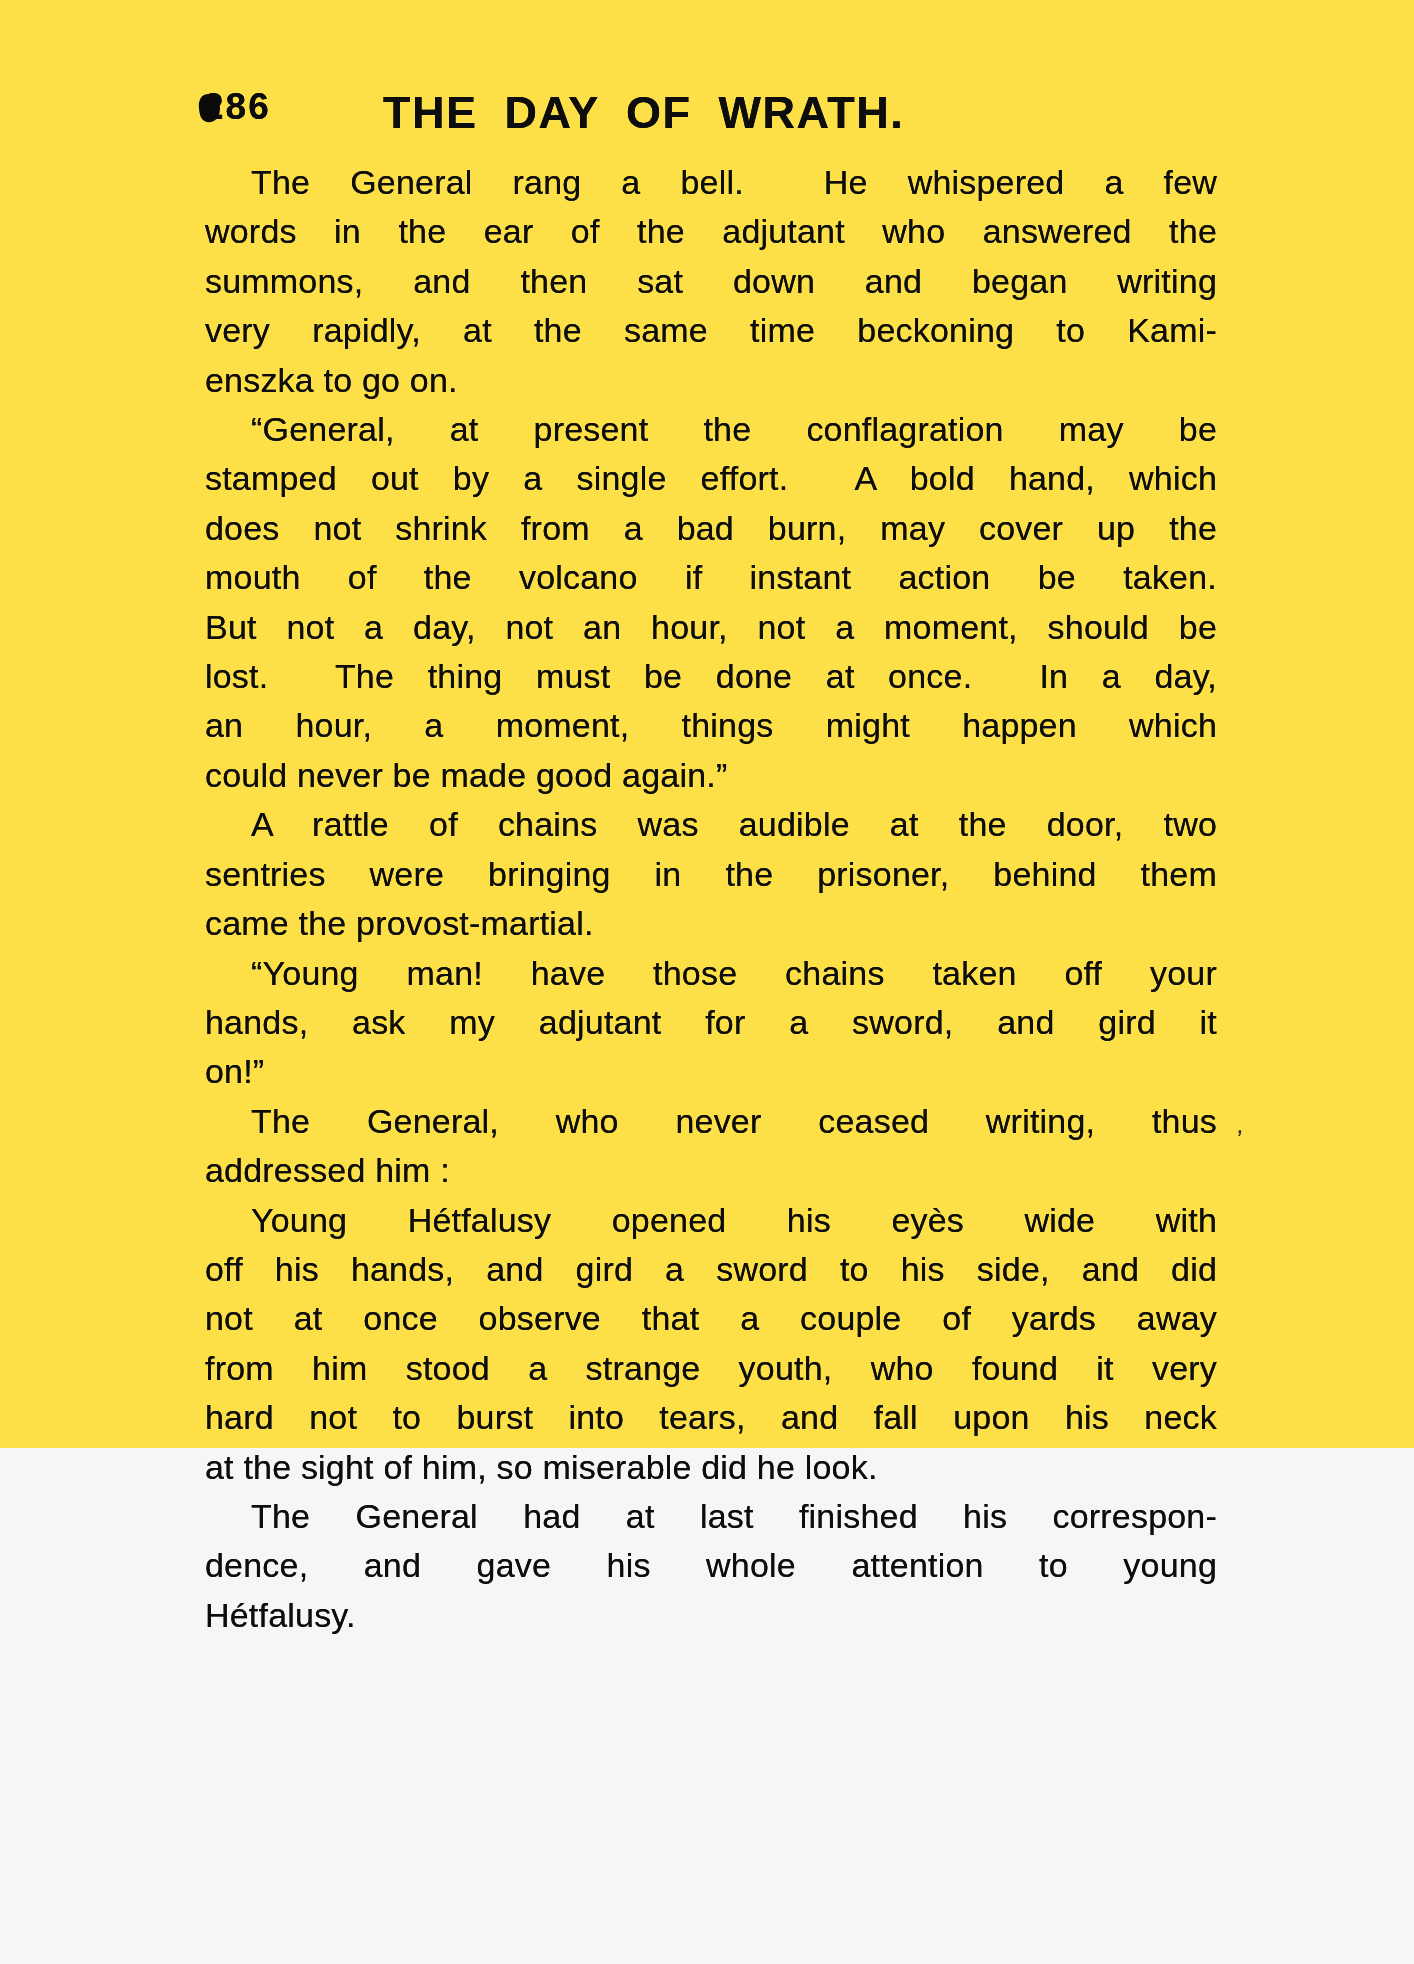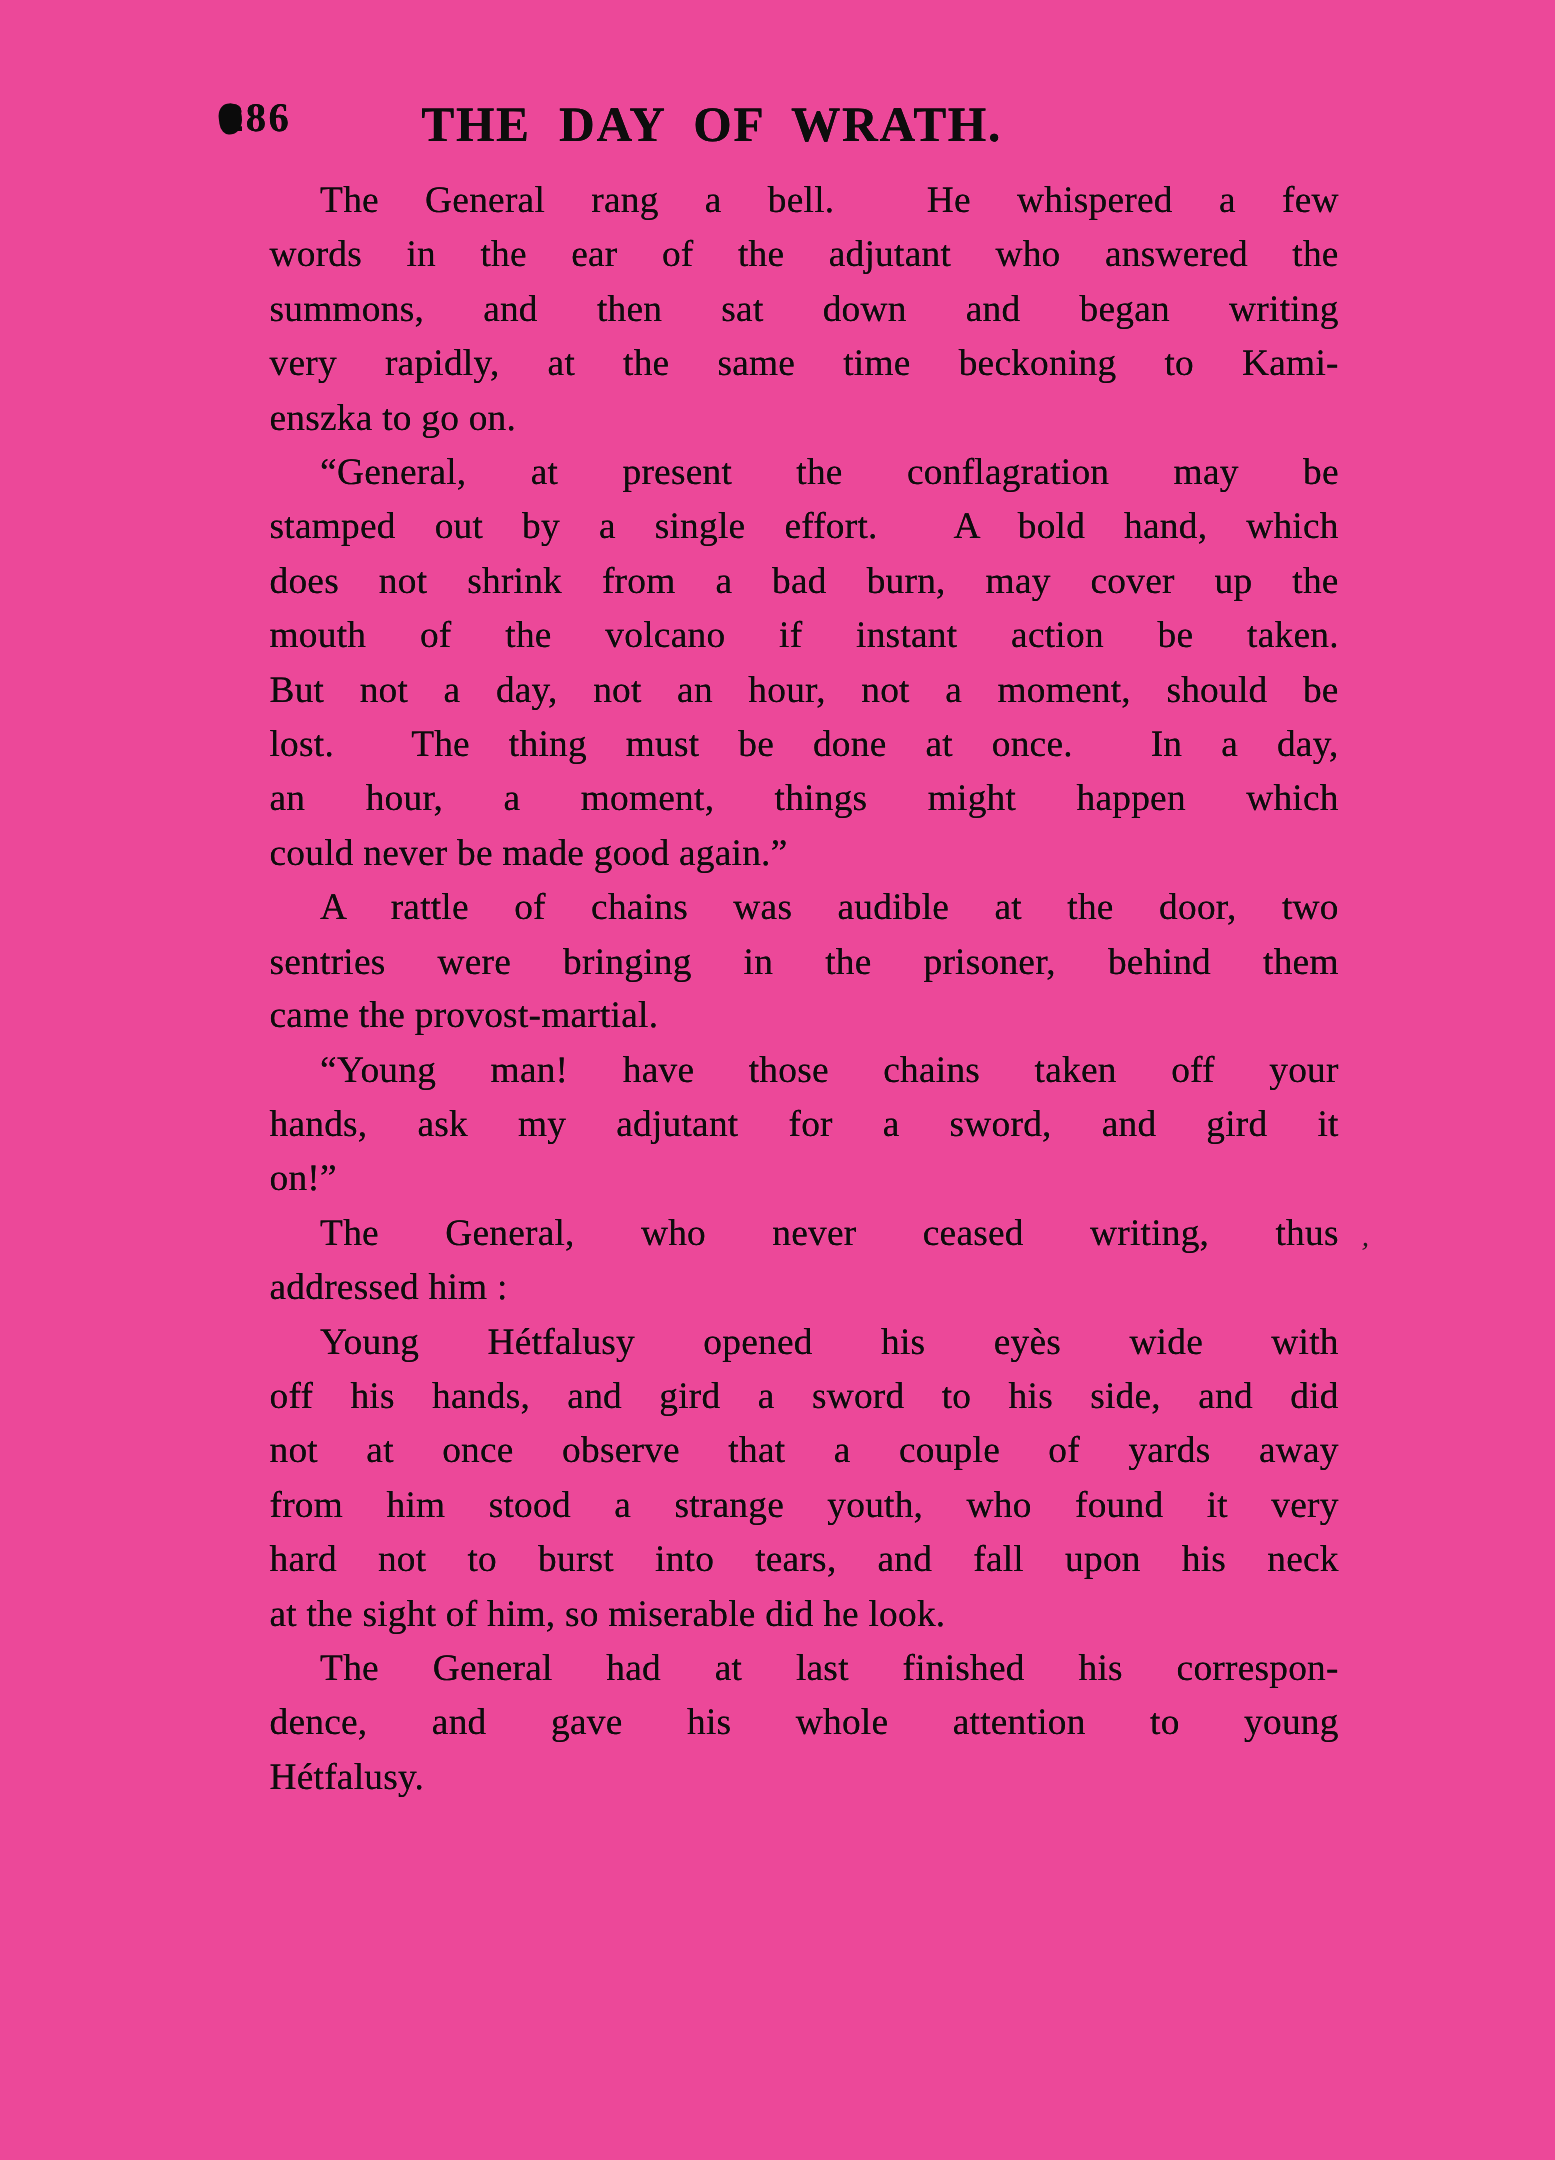--- a/index.html
+++ b/index.html
@@ -6,24 +6,24 @@
     margin: 0;
     padding: 0;
     width: 1414px;
     height: 1964px;
     background: #f6f6f4;
     overflow: hidden;
   }
   .book-page {
     position: relative;
     width: 1414px;
-    height: 1964px;
-    background: #ec4899;
+    height: 1448px;
+    background: #fde047;
     color: #0d0d0d;
-    font-family: Liberation Serif, serif;
+    font-family: Liberation Sans, sans-serif;
   }
   .column {
     position: absolute;
     left: 205px;
     top: 86px;
     width: 1012px;
   }
   .running-head {
     position: relative;
     height: 44px;
@@ -64,21 +64,20 @@
     margin-top: 28px;
     font-size: 34px;
     line-height: 49.4px;
     text-shadow: 0 0 0.5px rgba(0,0,0,0.85);
     letter-spacing: 0.2px;
   }
   .para { margin: 0; }
   .line {
     text-align: justify;
     text-align-last: justify;
-    margin-left: 40px;
   }
   .line.indent { text-indent: 46px; }
   .line.last { text-align-last: left; }
   .ink-mark {
     position: absolute;
     left: 1236px;
     top: 1124px;
     font-size: 26px;
     color: #1a1a1a;
     transform: rotate(6deg);

